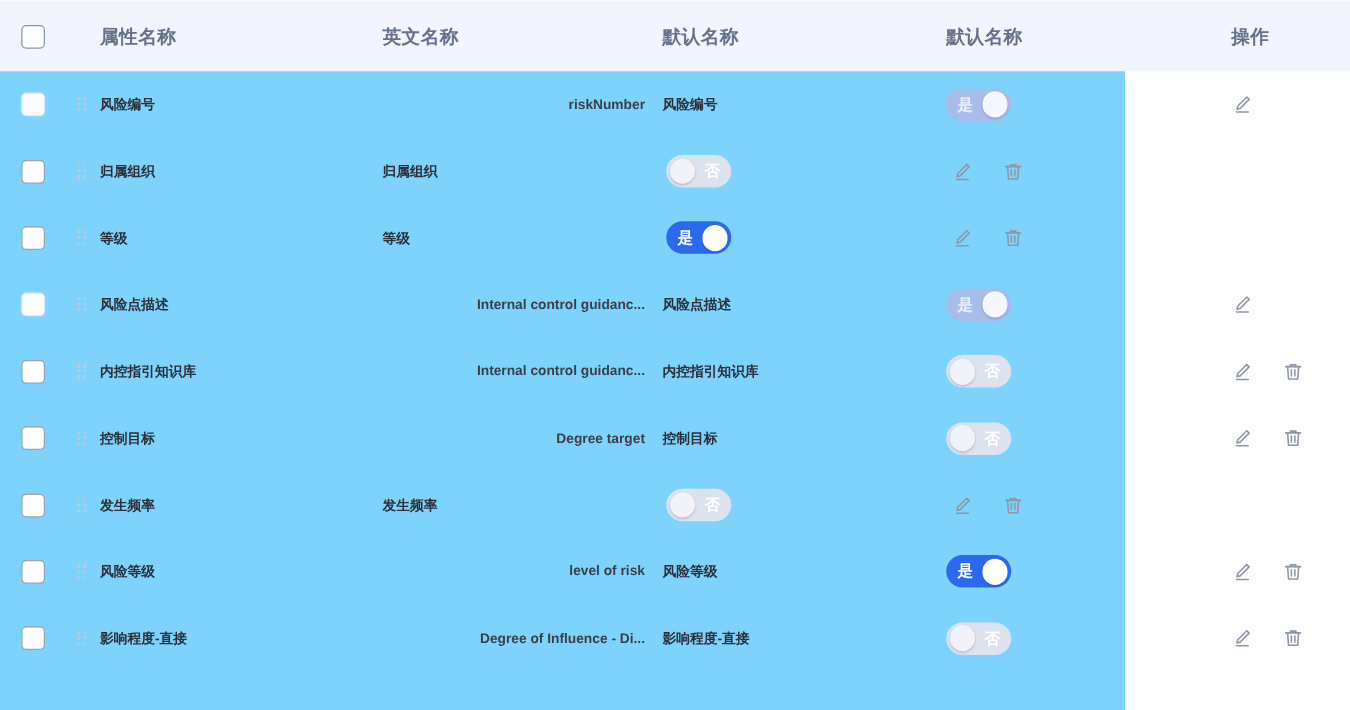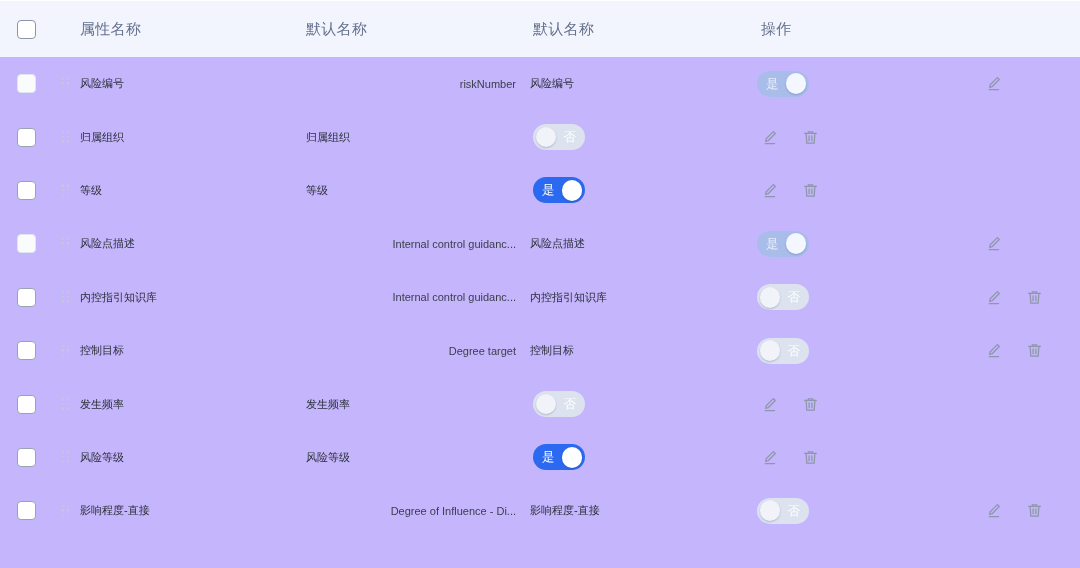--- a/index.html
+++ b/index.html
@@ -9,24 +9,25 @@
   }
   body {
     width: 1080px;
     height: 568px;
     font-family: "Liberation Sans", "DejaVu Sans", sans-serif;
     -webkit-font-smoothing: antialiased;
     overflow: hidden;
   }
 
   .table-wrap {
-    width: 1080px;
+    width: 900px;
     height: 568px;
     position: relative;
-    background: #c4b5fd;
+    background: #7dd3fc;
+    font-weight: bold;
   }
 
   
   .row {
     display: flex;
     align-items: center;
     width: 1080px;
     box-sizing: border-box;
   }
   .c-check  { width: 52px;  flex: 0 0 52px;  display: flex; align-items: center; justify-content: center; }
@@ -160,20 +161,21 @@
 <body>
 
 <div class="table-wrap">
 
   <div class="row thead">
     <div class="c-check">
       <span class="cbx"></span>
     </div>
     <div class="c-handle"></div>
     <div class="c-attr th">属性名称</div>
+    <div class="c-en th">英文名称</div>
     <div class="c-def th">默认名称</div>
     <div class="c-req th">默认名称</div>
     <div class="c-act th">操作</div>
   </div>
 
   <div class="tbody" id="tbody">
       <div class="row trow">
         <div class="c-check">
           <span class="cbx disabled"></span>
         </div>
@@ -426,20 +428,21 @@
           <span class="drag">
             <i></i>
             <i></i>
             <i></i>
             <i></i>
             <i></i>
             <i></i>
           </span>
         </div>
         <div class="c-attr cell">风险等级</div>
+        <div class="c-en cell en">level of risk</div>
         <div class="c-def cell">风险等级</div>
         <div class="c-req"><span class="switch on"><span class="lbl">是</span><span class="knob"></span></span></div>
         <div class="c-act">
           <span class="acts">
             <span class="icon-btn">
               <svg width="17" height="17" viewBox="0 0 17 17">
                 <path class="icon-stroke" d="M11.4 2.6 L13.3 4.5 L6.1 11.7 L3.6 12.3 L4.2 9.8 Z"></path>
                 <path class="icon-stroke" d="M3.2 14.6 H12.6"></path>
               </svg>
             </span>

